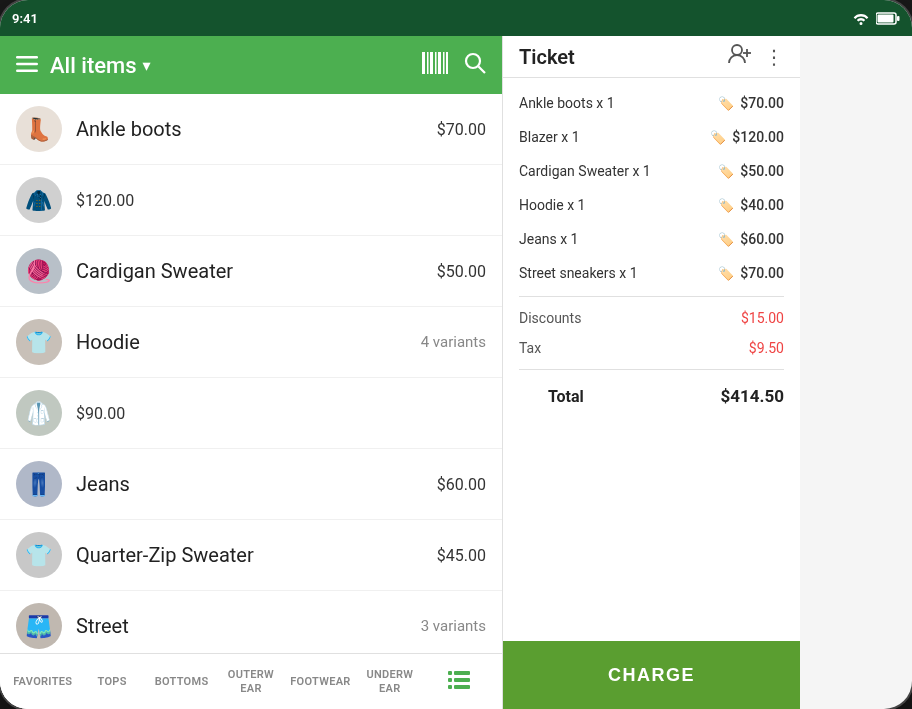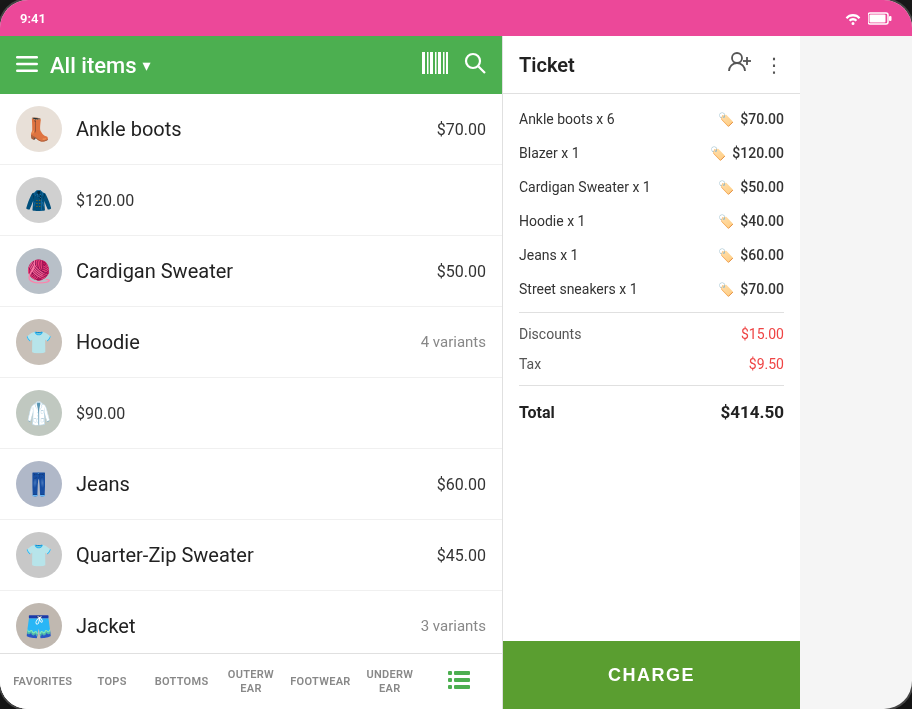--- a/index.html
+++ b/index.html
@@ -20,26 +20,26 @@
       border-radius: 28px;
       overflow: hidden;
       position: relative;
       box-shadow: 0 0 0 2px #444, 0 20px 60px rgba(0,0,0,0.6);
       display: flex;
       flex-direction: column;
     }
 
     
     .status-bar {
-      background: #ec4899;
+      background: #14532d;
       height: 36px;
       display: flex;
       align-items: center;
       justify-content: space-between;
-      padding: 0 20px;
+      padding: 0 12px;
       color: white;
       font-size: 13px;
       font-weight: 600;
       flex-shrink: 0;
     }
 
     .status-bar-right {
       display: flex;
       align-items: center;
       gap: 6px;
@@ -177,21 +177,21 @@
 
     
     .right-panel {
       width: 297px;
       display: flex;
       flex-direction: column;
       background: #fff;
     }
 
     .ticket-header {
-      height: 58px;
+      height: 42px;
       display: flex;
       align-items: center;
       padding: 0 16px;
       border-bottom: 1px solid #e0e0e0;
       flex-shrink: 0;
     }
 
     .ticket-title {
       flex: 1;
       font-size: 20px;
@@ -269,20 +269,21 @@
       display: flex;
       align-items: center;
       padding: 10px 16px;
       font-size: 16px;
     }
 
     .ticket-total-label {
       flex: 1;
       font-weight: 700;
       color: #222;
+      margin-left: 29px;
     }
 
     .ticket-total-value {
       font-weight: 700;
       color: #222;
       font-size: 17px;
     }
 
     .charge-button {
       background: #5a9e30;
@@ -401,21 +402,21 @@
             <span class="item-name">Jeans</span>
             <span class="item-price">$60.00</span>
           </div>
           <div class="item-row">
             <div class="item-image img-qz-sweater">👕</div>
             <span class="item-name">Quarter-Zip Sweater</span>
             <span class="item-price">$45.00</span>
           </div>
           <div class="item-row">
             <div class="item-image img-shorts">🩳</div>
-            <span class="item-name">Jacket</span>
+            <span class="item-name">Street</span>
             <span class="item-variants">3 variants</span>
           </div>
         </div>
 
       <div class="bottom-tabs" id="bottom-tabs">
 
         <div class="tab-item">FAVORITES</div>
         <div class="tab-item">TOPS</div>
         <div class="tab-item">BOTTOMS</div>
         <div class="tab-item" style="line-height:1.2;">OUTERW<br>EAR</div>
@@ -444,21 +445,21 @@
             <path d="M1 20c0-4.4 3.6-8 8-8s8 3.6 8 8"></path>
             <line x1="19" y1="6" x2="19" y2="14"></line>
             <line x1="15" y1="10" x2="23" y2="10"></line>
           </svg>
         </span>
         <span class="ticket-more">⋮</span>
       </div>
 
       <div class="ticket-items" id="ticket-items">
       <div class="ticket-item-row">
-            <span class="ticket-item-name">Ankle boots x 6</span>
+            <span class="ticket-item-name">Ankle boots x 1</span>
             <span class="ticket-item-tag" style="font-size: 13px;">🏷️</span>
             <span class="ticket-item-price">$70.00</span>
           </div>
           <div class="ticket-item-row">
             <span class="ticket-item-name">Blazer x 1</span>
             <span class="ticket-item-tag" style="font-size: 13px;">🏷️</span>
             <span class="ticket-item-price">$120.00</span>
           </div>
           <div class="ticket-item-row">
             <span class="ticket-item-name">Cardigan Sweater x 1</span>

